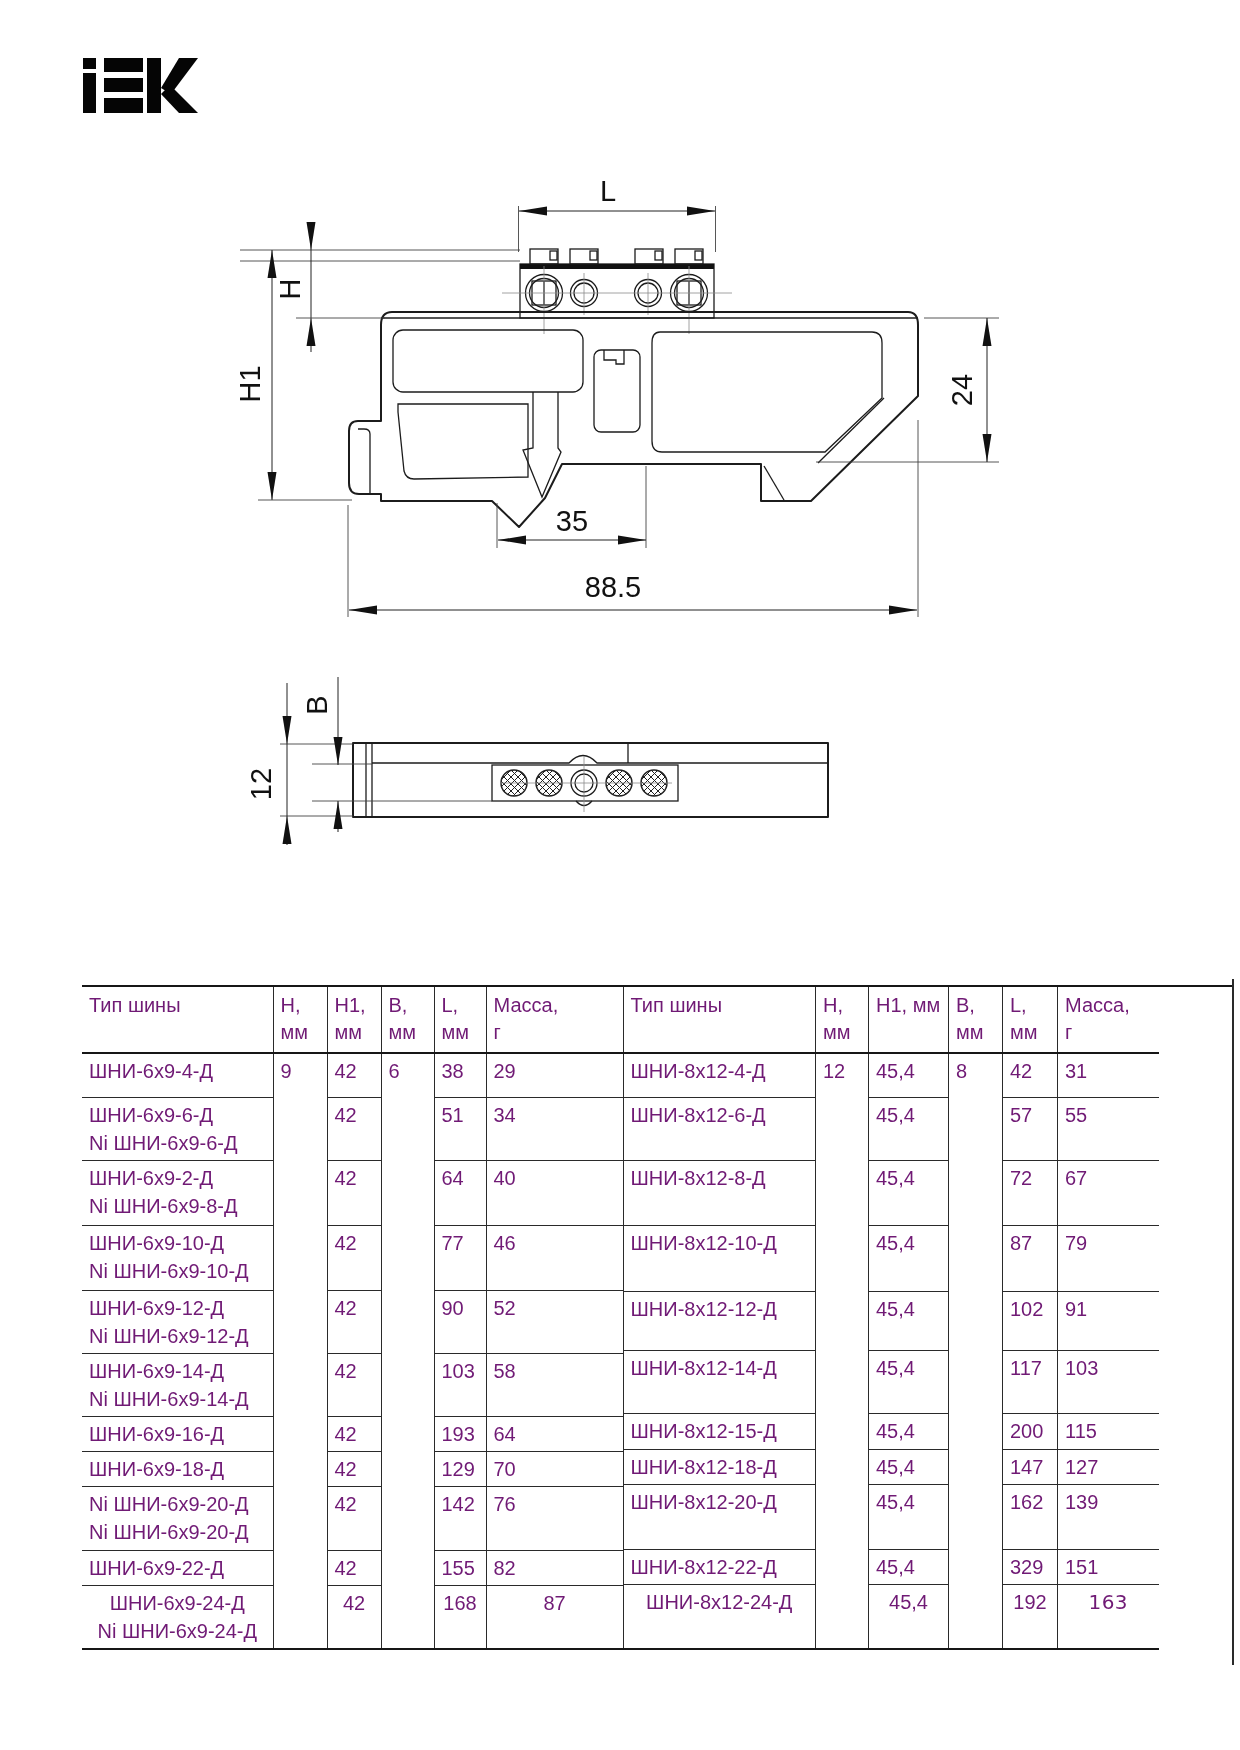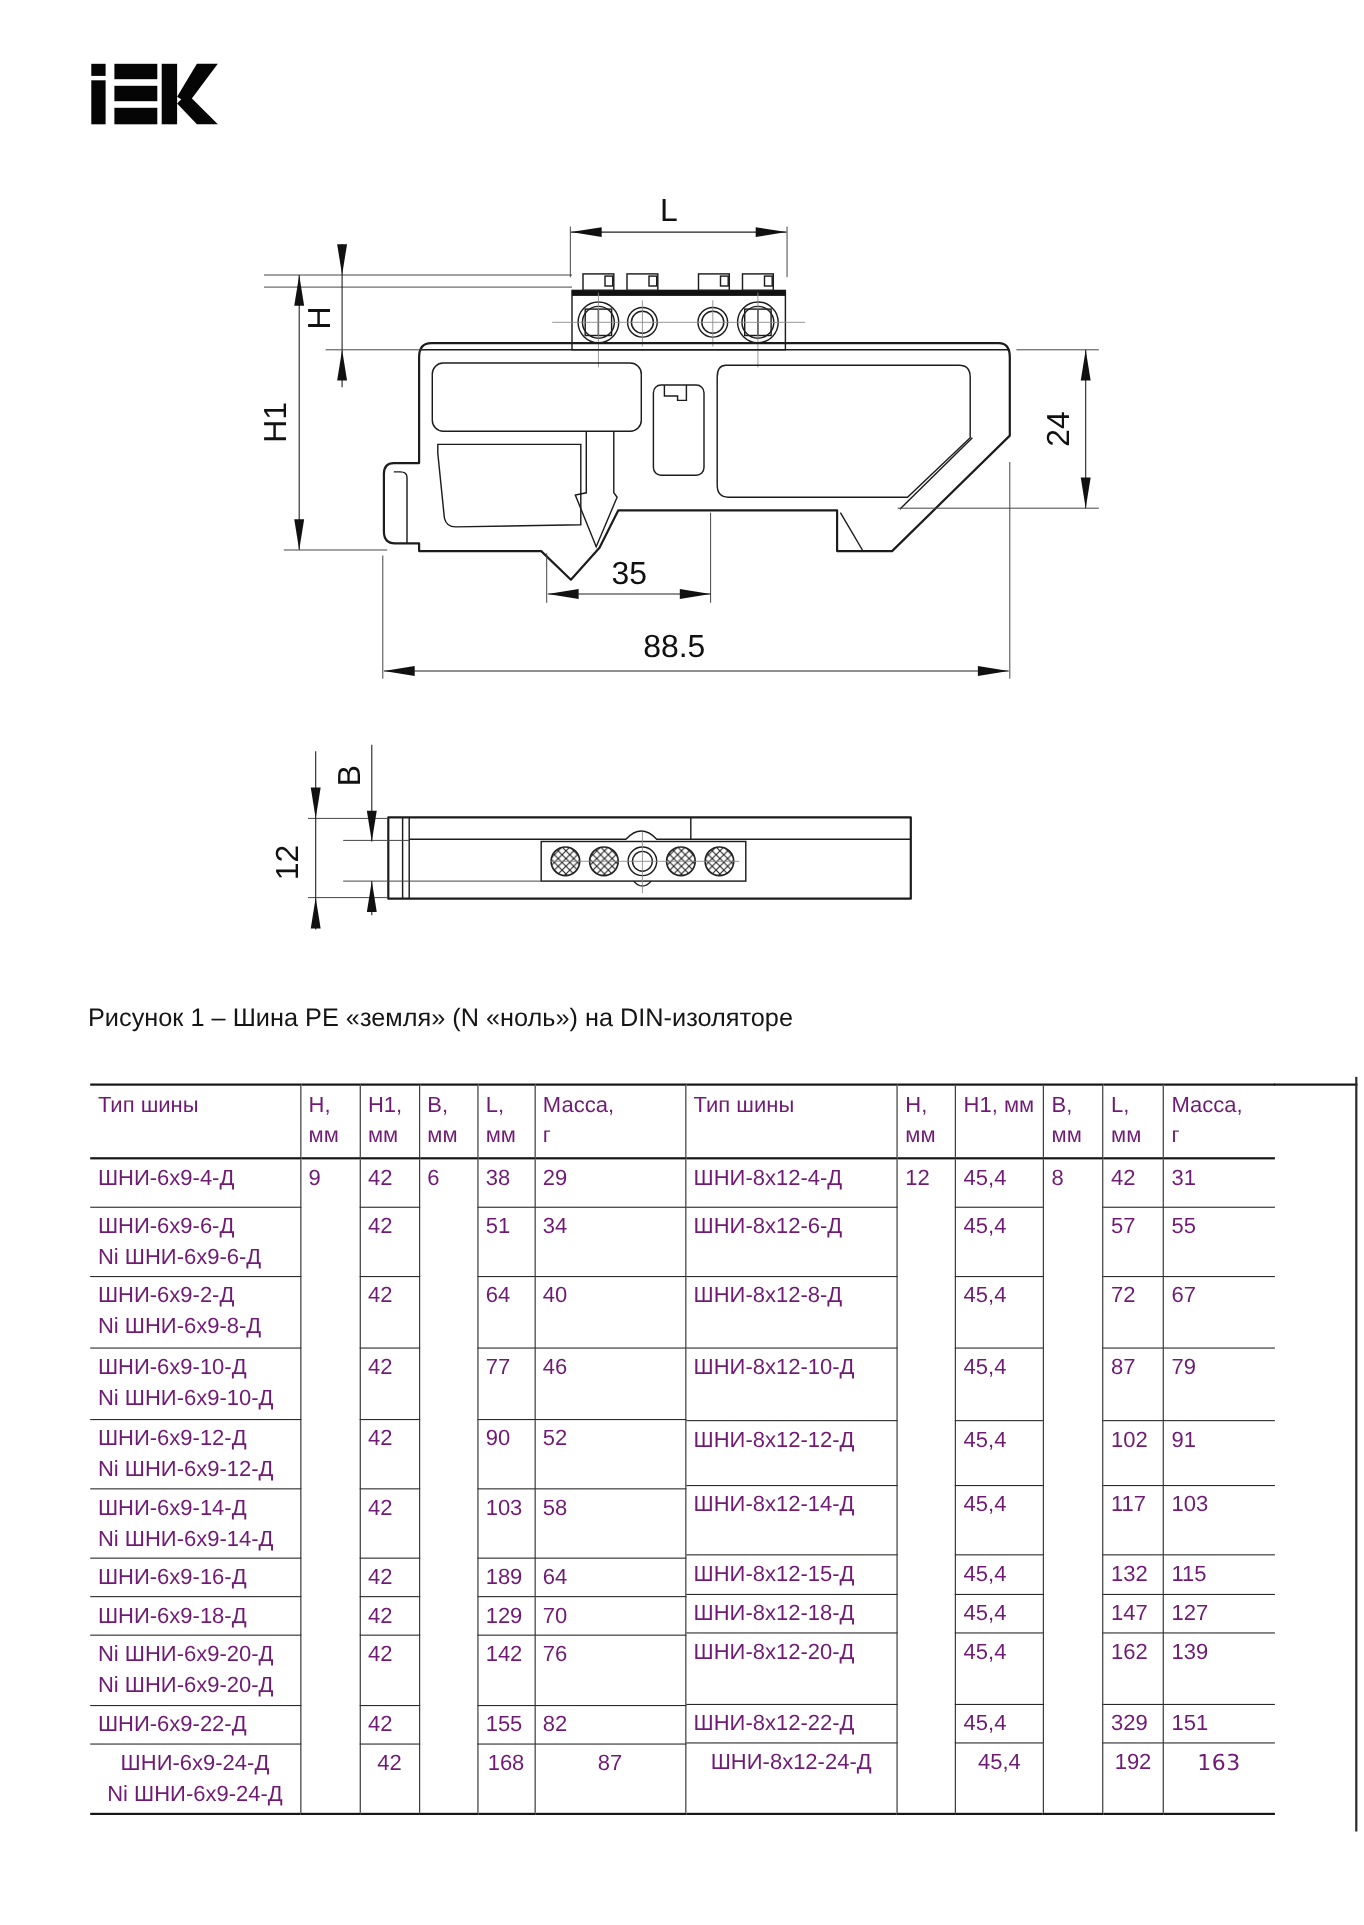--- a/index.html
+++ b/index.html
@@ -177,21 +177,20 @@
       <line class="ext" x1="312" y1="764" x2="372" y2="764"></line>
       <line class="ext" x1="312" y1="801" x2="492" y2="801"></line>
       <line class="dim" x1="338" y1="677" x2="338" y2="765"></line>
       <line class="dim" x1="338" y1="801" x2="338" y2="832"></line>
       <polygon class="arr" points="338,765 333.5,737 342.5,737"></polygon>
       <polygon class="arr" points="338,801 333.5,829 342.5,829"></polygon>
       <text class="dimtext" transform="translate(327 705) rotate(-90)" text-anchor="middle">B</text>
     </g>
   </svg>
 
-  <div class="caption">Рисунок 1 – Шина PE «земля» (N «ноль») на DIN-изоляторе</div>
 
   <div id="tablewrap">
 
     <table class="spec" id="t-left" style="width:541px">
       <colgroup>
           <col style="width:191px">
           <col style="width:54px">
           <col style="width:54px">
           <col style="width:53px">
           <col style="width:52px">
@@ -242,21 +241,21 @@
         </tr>
         <tr style="height:63px">
           <td><span>ШНИ-6х9-14-Д</span><span class="l2">Ni ШНИ-6х9-14-Д</span></td>
           <td>42</td>
           <td>103</td>
           <td>58</td>
         </tr>
         <tr style="height:34px">
           <td><span>ШНИ-6х9-16-Д</span></td>
           <td>42</td>
-          <td>189</td>
+          <td>193</td>
           <td>64</td>
         </tr>
         <tr style="height:35px">
           <td><span>ШНИ-6х9-18-Д</span></td>
           <td>42</td>
           <td>129</td>
           <td>70</td>
         </tr>
         <tr style="height:64px">
           <td><span>Ni ШНИ-6х9-20-Д</span><span class="l2">Ni ШНИ-6х9-20-Д</span></td>
@@ -333,21 +332,21 @@
         </tr>
         <tr style="height:63px">
           <td><span>ШНИ-8х12-14-Д</span></td>
           <td>45,4</td>
           <td>117</td>
           <td>103</td>
         </tr>
         <tr style="height:34px">
           <td><span>ШНИ-8х12-15-Д</span></td>
           <td>45,4</td>
-          <td>132</td>
+          <td>200</td>
           <td>115</td>
         </tr>
         <tr style="height:35px">
           <td><span>ШНИ-8х12-18-Д</span></td>
           <td>45,4</td>
           <td>147</td>
           <td>127</td>
         </tr>
         <tr style="height:64px">
           <td><span>ШНИ-8х12-20-Д</span></td>

